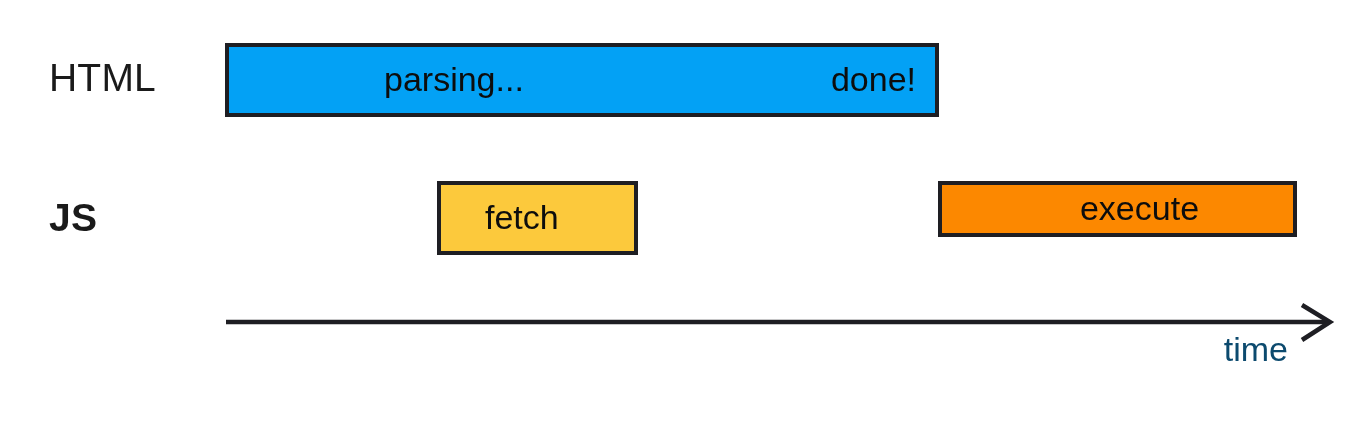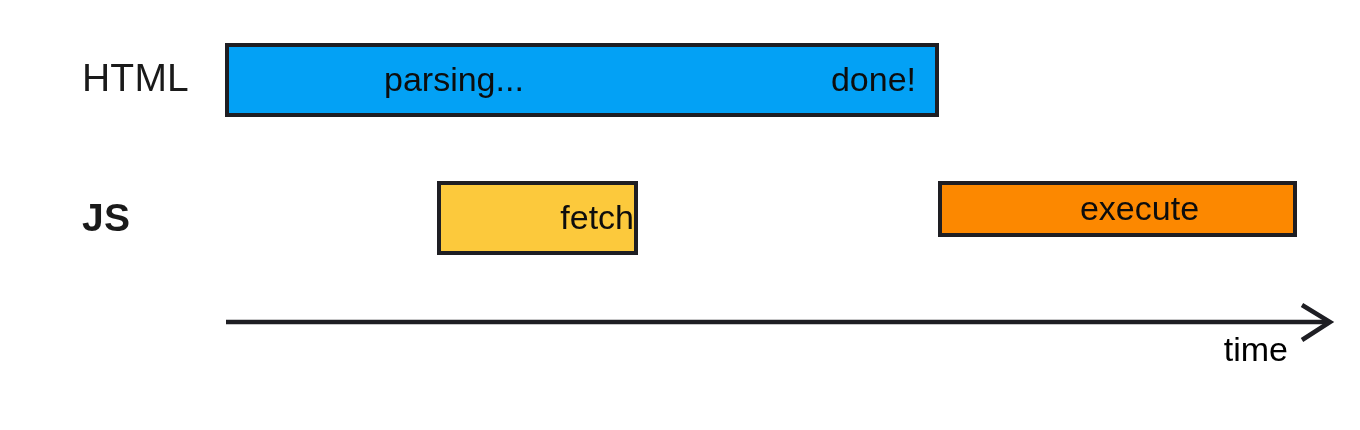--- a/index.html
+++ b/index.html
@@ -23,21 +23,20 @@
 
   
   .row-label {
     position: absolute;
     left: 49px;
     font-size: 39px;
     line-height: 1;
     letter-spacing: 0.2px;
     color: #1a1a1a;
     white-space: nowrap;
-    margin-left: 33px;
   }
   #label-html { top: 58px; }
   #label-js   { top: 198px; font-weight: bold; }
 
   
   .bar {
     position: absolute;
     box-sizing: border-box;
     border: 4px solid #1e1e23;
     display: flex;
@@ -65,21 +64,21 @@
   #bar-parsing .t-left  { left: 155px; }
   #bar-parsing .t-right { right: 19px; margin-left: 36px; }
 
   
   #bar-fetch {
     left: 437px;
     top: 181px;
     width: 201px;
     height: 74px;
     background: #fcc93c;
-    justify-content: flex-end;
+    justify-content: flex-start;
   }
   
   #bar-execute {
     left: 938px;
     top: 181px;
     width: 359px;
     height: 56px;
     background: #fc8800;
     justify-content: center;
   }
@@ -99,21 +98,21 @@
     top: 296px;
     width: 1120px;
     height: 56px;
   }
   #time-label {
     position: absolute;
     right: 72px;
     top: 332px;
     font-size: 34px;
     line-height: 1;
-    color: #000000;
+    color: #0c4a6e;
     white-space: nowrap;
   }
 </style>
 </head>
 <body>
 
 <div id="stage">
 
   <div class="row-label" id="label-html">HTML</div>
 

